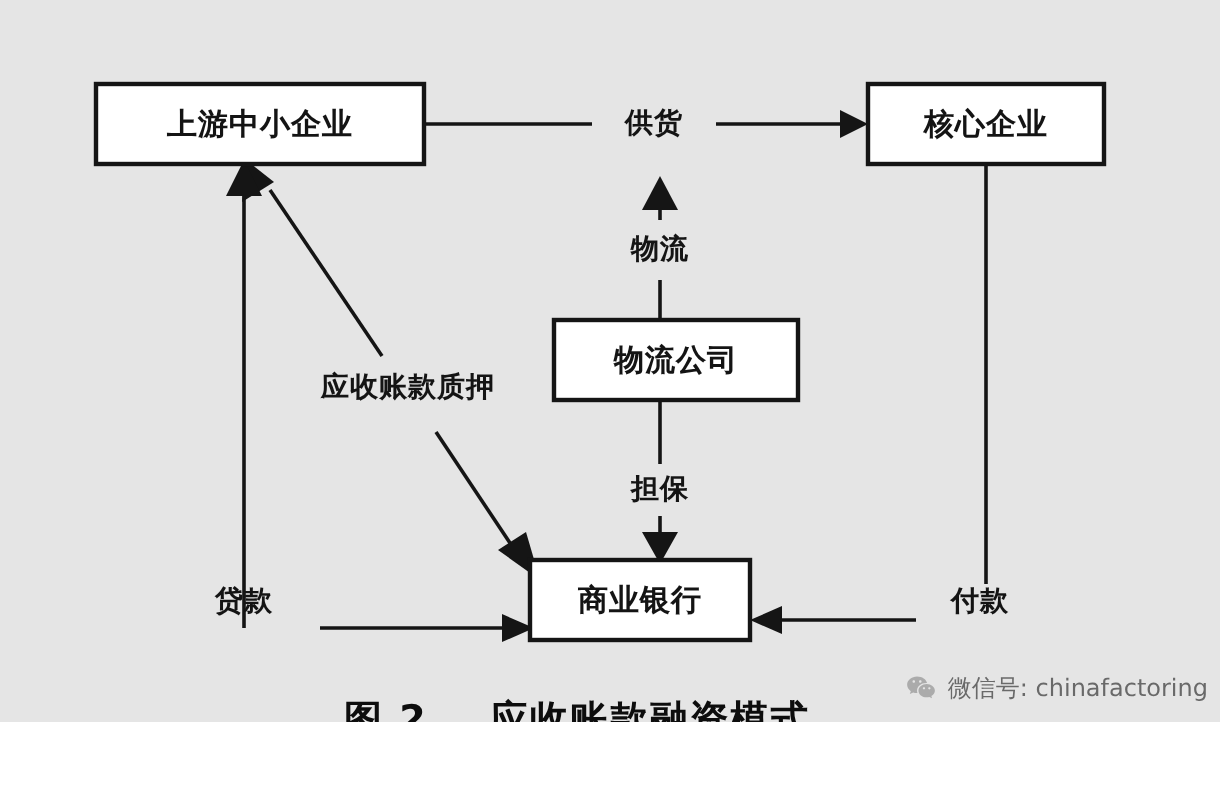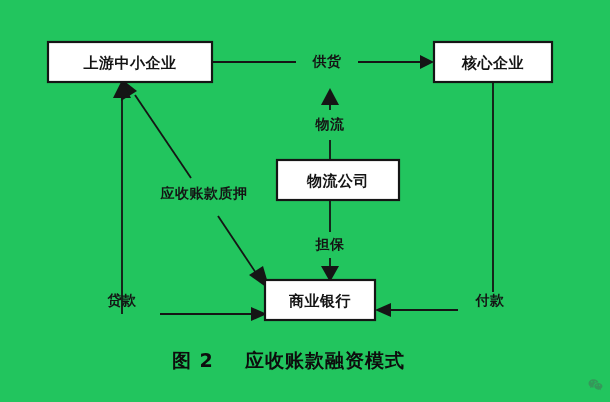--- a/index.html
+++ b/index.html
@@ -6,22 +6,22 @@
     margin: 0;
     padding: 0;
     background: #ffffff;
   }
   body {
     font-family: "DejaVu Sans", "Liberation Sans", sans-serif;
   }
   #page {
     position: relative;
     width: 610px;
-    height: 402px;
-    background: #22c55e;
+    height: 361px;
+    background: #e5e5e5;
     overflow: hidden;
     text-align: right;
   }
   #diagram-svg {
     position: absolute;
     left: 0;
     top: 0;
     width: 610px;
     height: 402px;
   }
@@ -168,15 +168,16 @@
 
     <text class="caption-text" x="245" y="361" text-anchor="start">应收账款融资模式</text>
 
   </svg>
 
   <div id="watermark">
     <svg class="wm-icon" viewBox="0 0 24 24">
       <path fill="#555" d="M9.2 3.2C5.3 3.2 2.2 5.8 2.2 9c0 1.8 1 3.4 2.6 4.5l-.7 2.1 2.4-1.2c.8.2 1.6.4 2.5.4h.5c-.2-.5-.3-1-.3-1.6 0-3 2.9-5.4 6.5-5.4h.6c-.6-2.6-3.4-4.6-7.1-4.6zM6.9 7.6c-.5 0-.9-.4-.9-.9s.4-.9.9-.9.9.4.9.9-.4.9-.9.9zm4.6 0c-.5 0-.9-.4-.9-.9s.4-.9.9-.9.9.4.9.9-.4.9-.9.9z"></path>
       <path fill="#555" d="M21.8 13.2c0-2.6-2.6-4.7-5.8-4.7s-5.8 2.1-5.8 4.7 2.6 4.7 5.8 4.7c.7 0 1.3-.1 1.9-.3l1.9 1-.5-1.7c1.5-.9 2.5-2.2 2.5-3.7zm-7.7-.9c-.4 0-.8-.3-.8-.8s.3-.8.8-.8.8.3.8.8-.4.8-.8.8zm3.8 0c-.4 0-.8-.3-.8-.8s.3-.8.8-.8.8.3.8.8-.4.8-.8.8z"></path>
     </svg>
+    <span class="wm-text">微信号: chinafactoring</span>
   </div>
 
 </div>
 
 </body></html>

